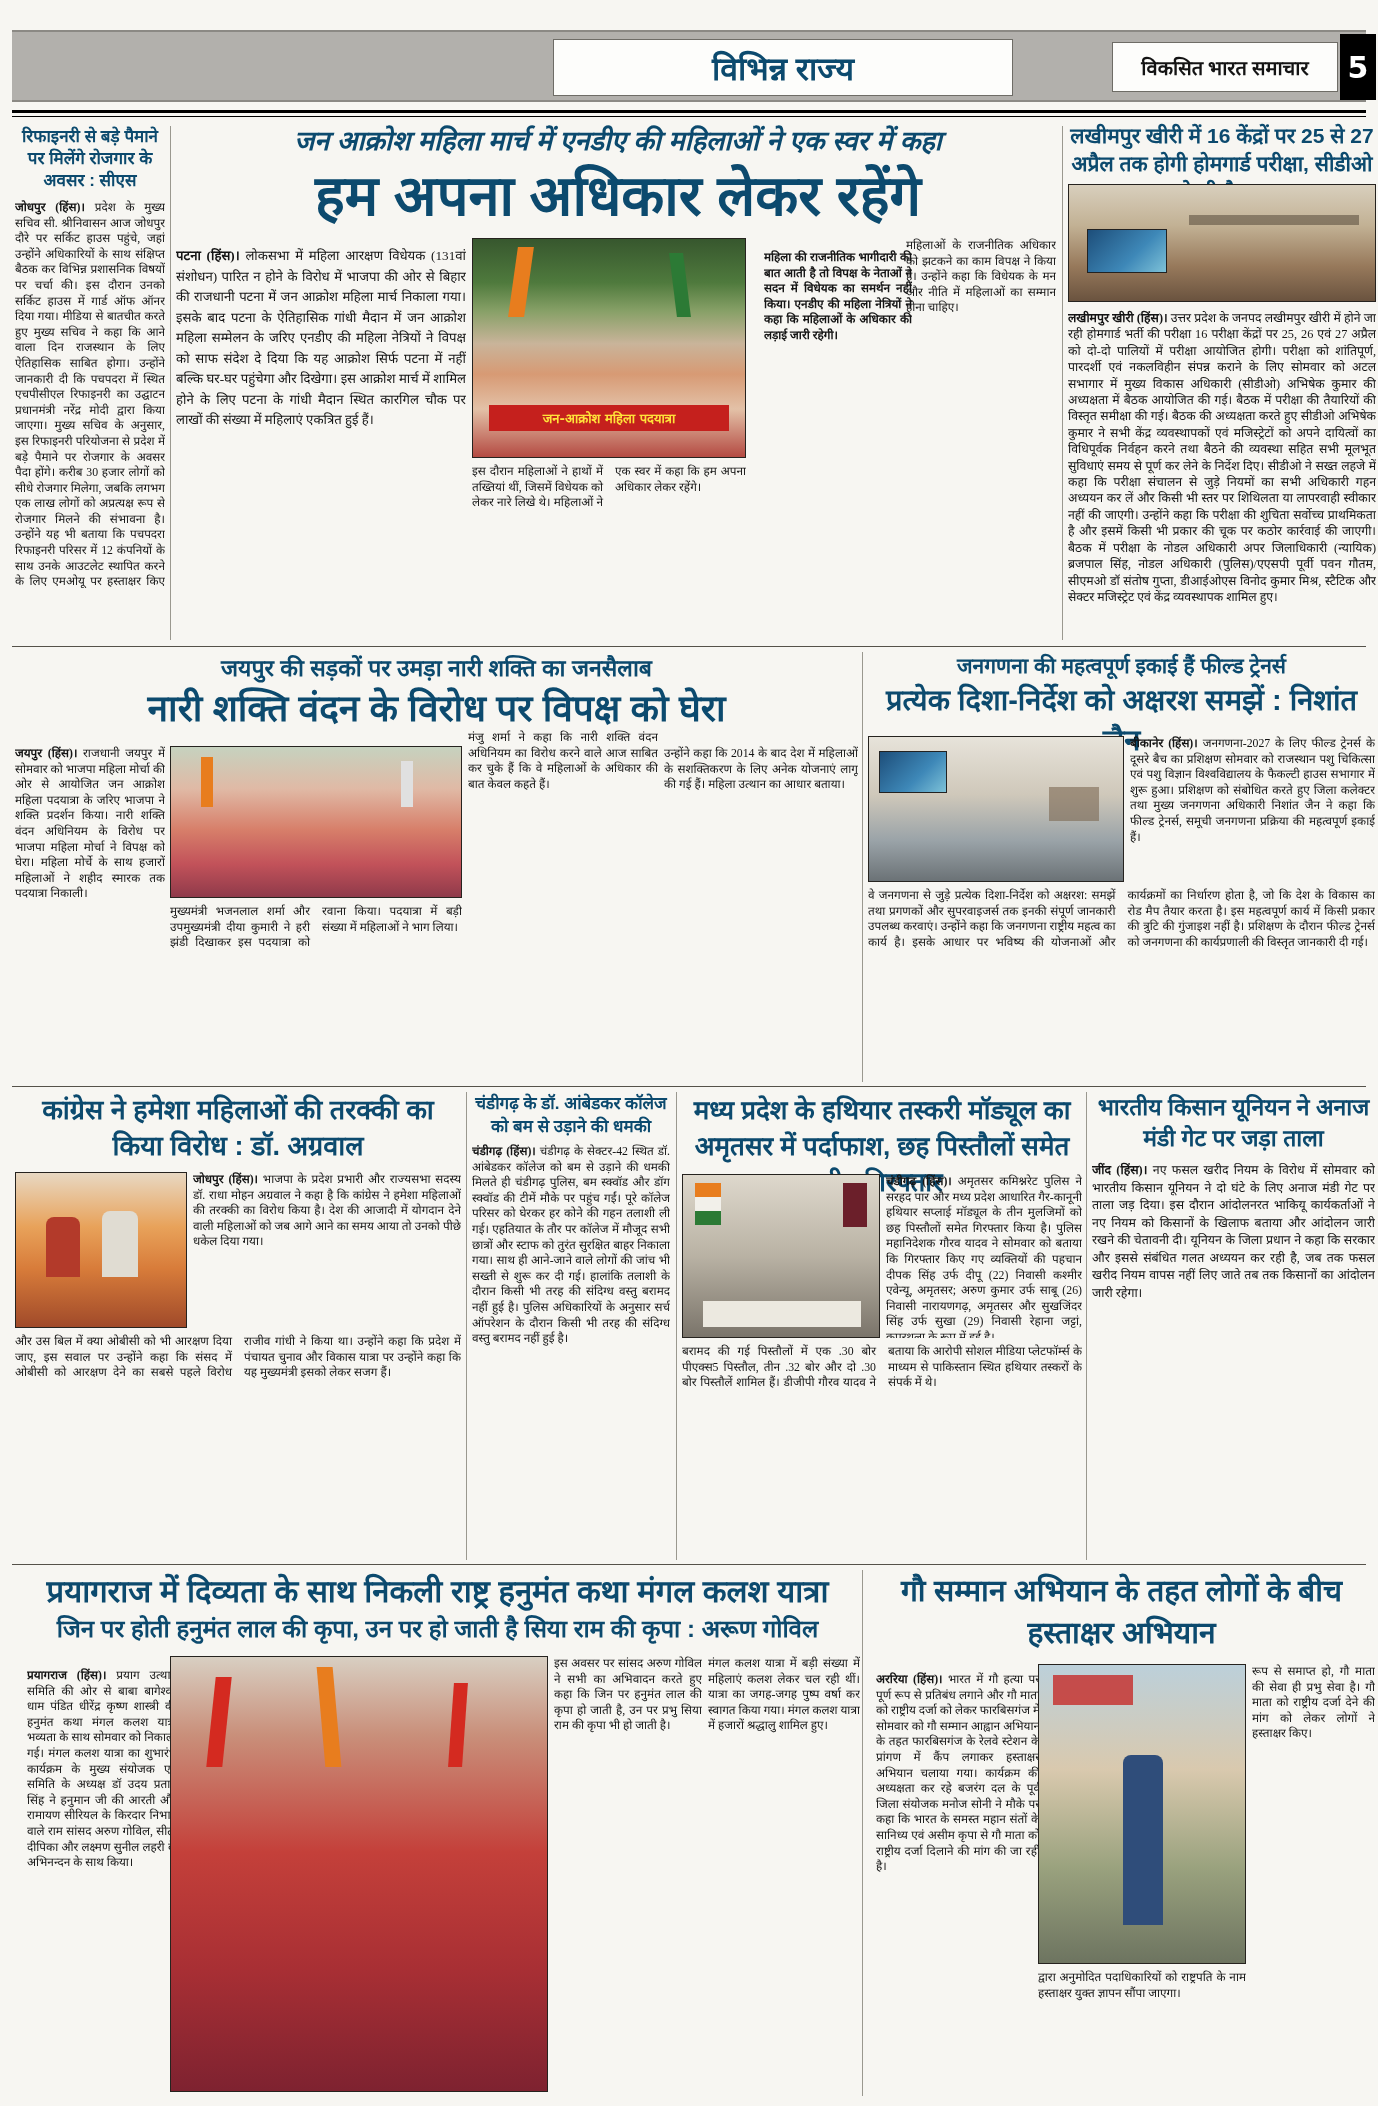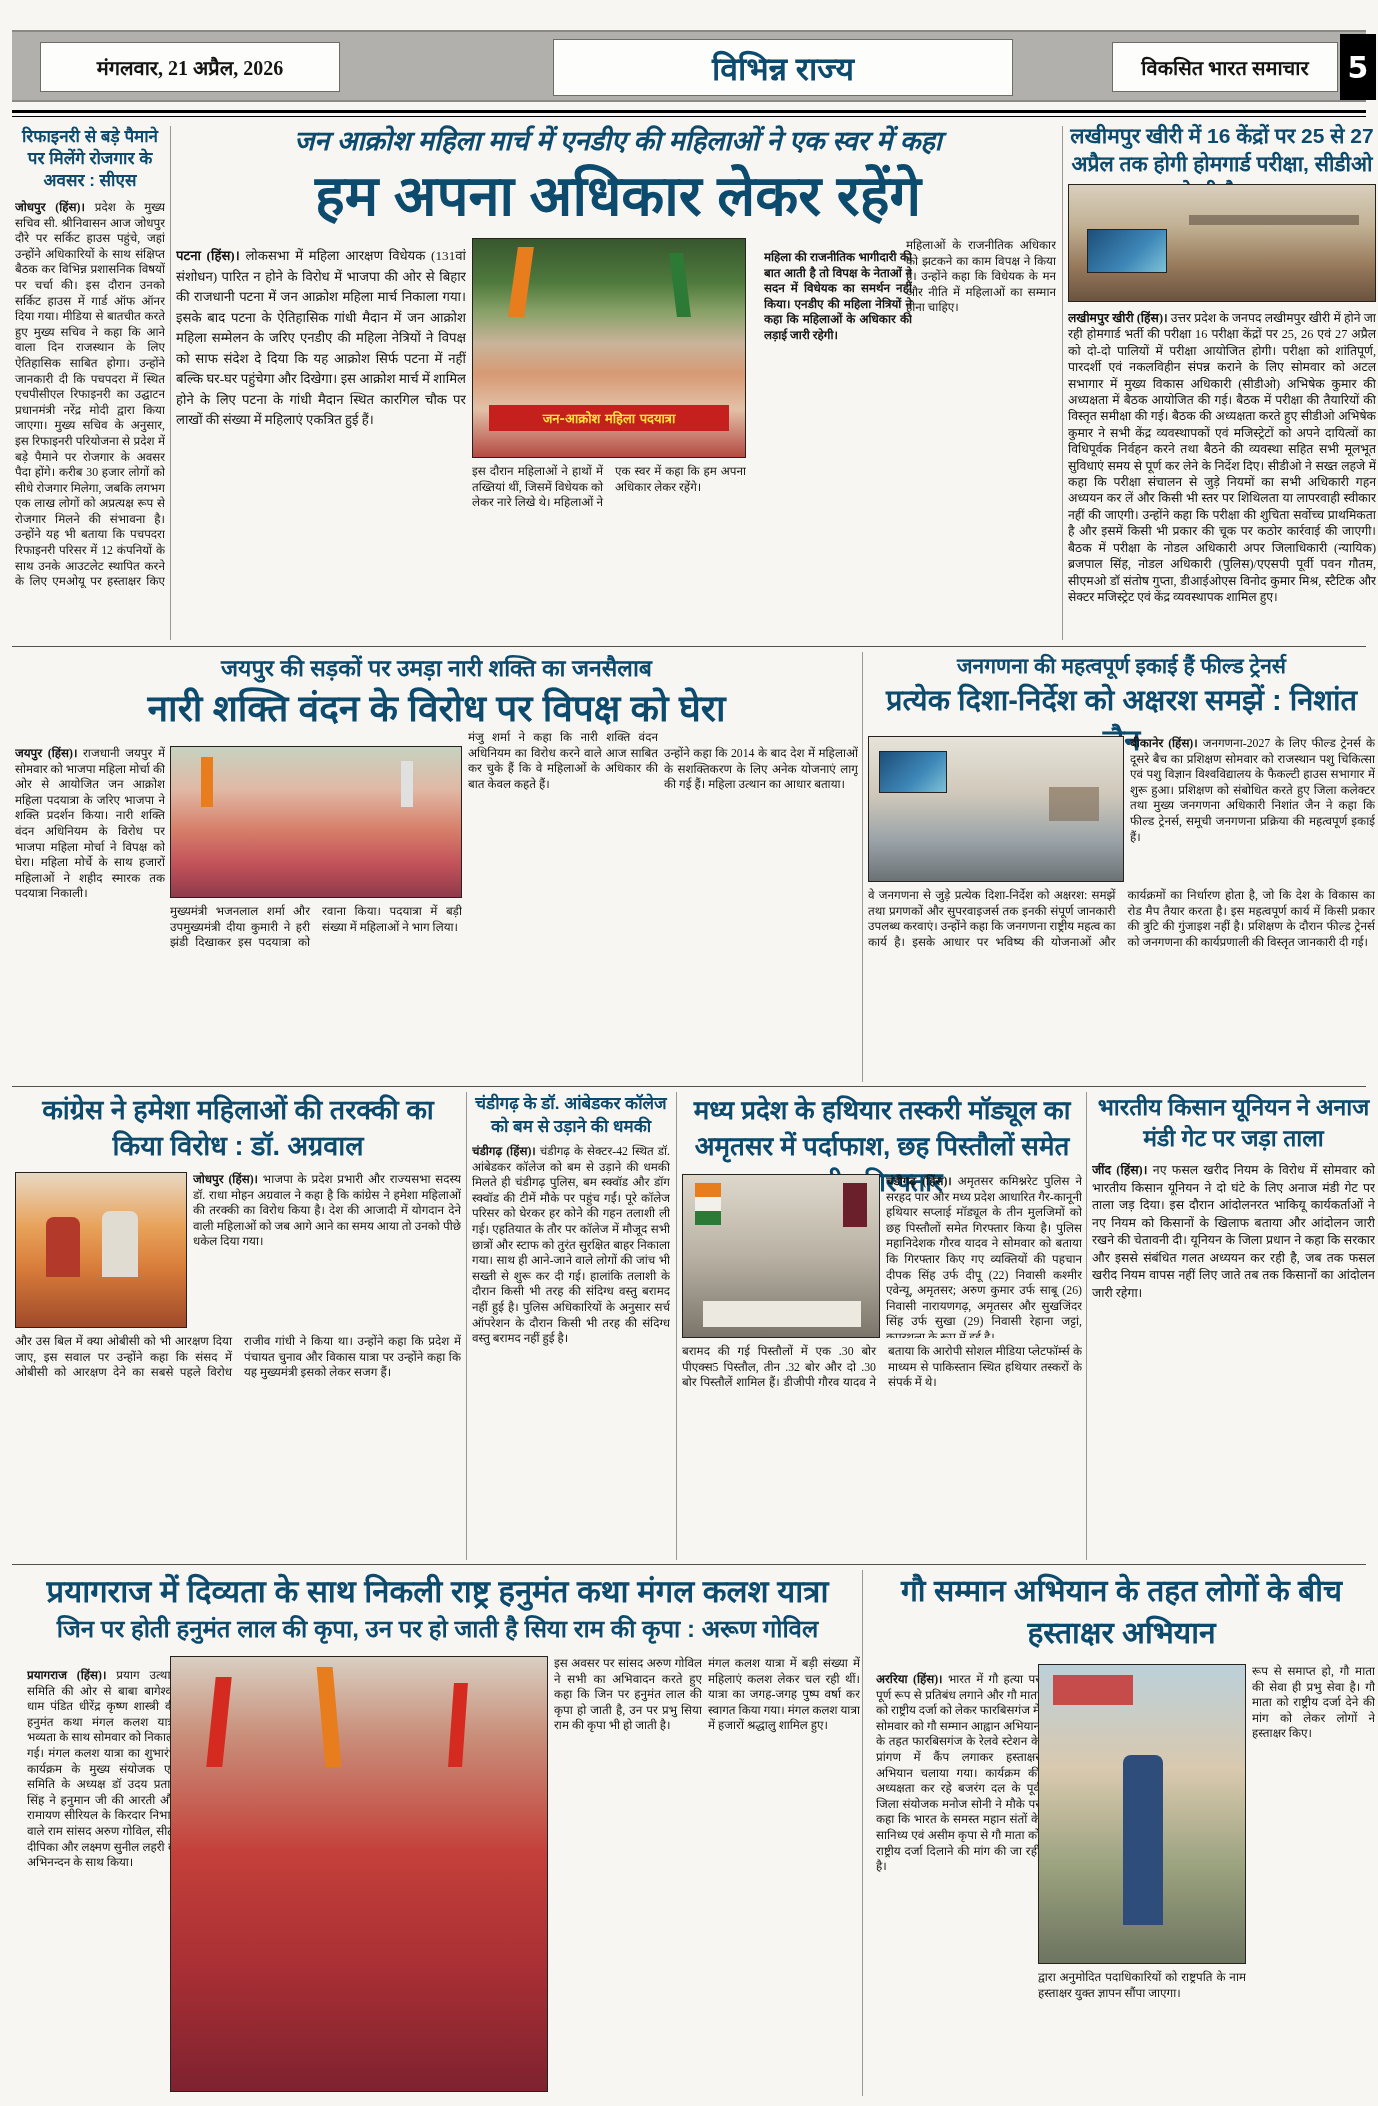--- a/index.html
+++ b/index.html
@@ -23,23 +23,20 @@
   .flag-tri{position:absolute;width:26px;}
   .flag-tri div{height:14px;}
   .person{position:absolute;border-radius:8px 8px 0 0;}
 </style>
 </head>
 <body>
 
 <div class="page">
 
   <div class="abs header-band" style="left:12px;top:30px;width:1354px;height:72px;">
-    <div class="whitebox abs" style="left:28px;top:10px;width:300px;height:50px;">
-      <span style="font-size:20px;font-weight:bold;">मंगलवार, 21 अप्रैल, 2026</span>
-    </div>
     <div class="whitebox abs" style="left:541px;top:7px;width:460px;height:57px;">
       <span class="hd" style="font-size:32px;">विभिन्न राज्य</span>
     </div>
     <div class="whitebox abs" style="left:1100px;top:10px;width:226px;height:50px;">
       <span style="font-size:20px;font-weight:bold;">विकसित भारत समाचार</span>
     </div>
     <div class="abs" style="left:1328px;top:2px;width:36px;height:66px;background:#000;display:flex;align-items:center;justify-content:center;">
       <span style="color:#fff;font-size:30px;font-weight:bold;font-family:'DejaVu Sans',sans-serif;">5</span>
     </div>
   </div>

